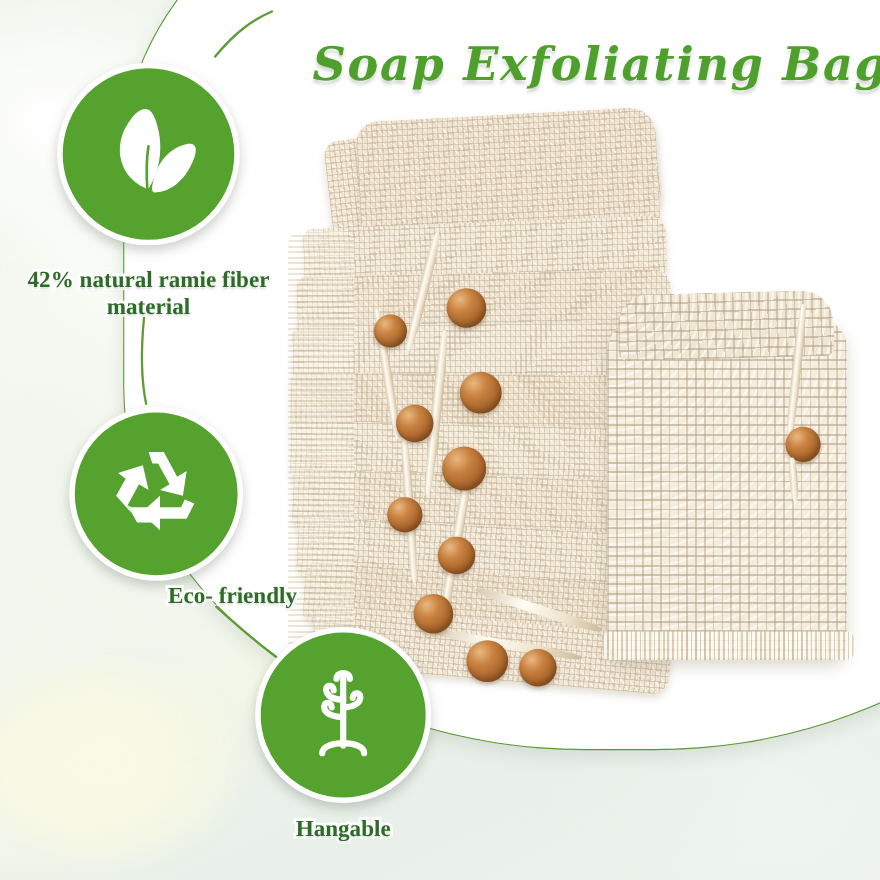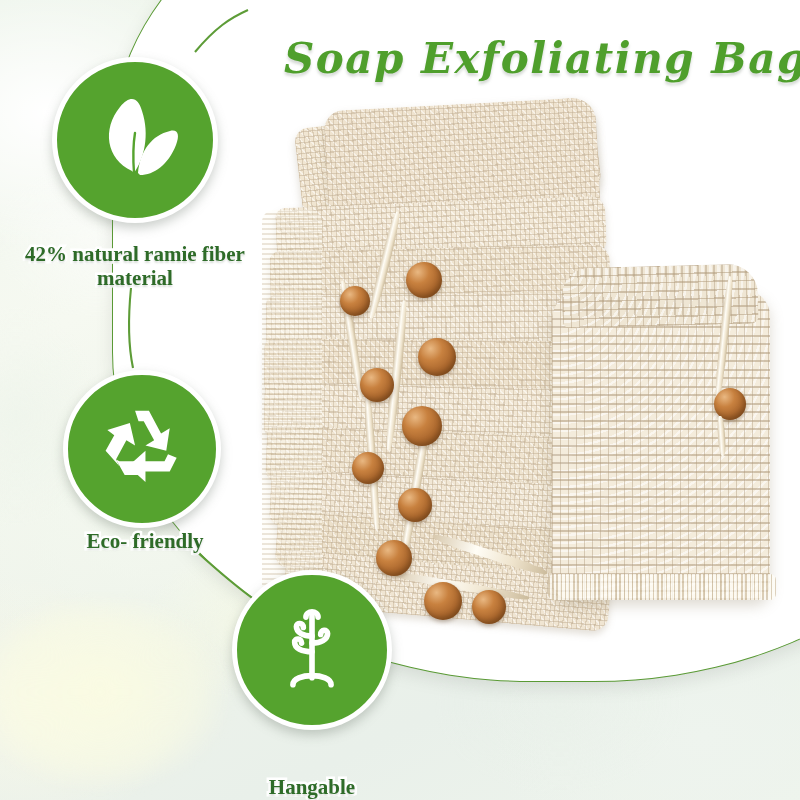--- a/index.html
+++ b/index.html
@@ -122,24 +122,24 @@
     color: #2e6b28;
     -webkit-text-stroke: 5px #ffffff;
     paint-order: stroke fill;
     text-shadow: 0 2px 2px rgba(150,160,150,.35);
   }
 
   #badge-natural .badge-circle { left: 52px;  top: 57px;  width: 166px; height: 166px; }
   #badge-natural .badge-label  { left: 10px;  top: 243px; width: 250px; }
 
   #badge-eco .badge-circle     { left: 63px;  top: 370px; width: 158px; height: 158px; }
-  #badge-eco .badge-label      { left: 20px;  top: 530px; width: 250px; }
+  #badge-eco .badge-label      { left: 20px;  top: 530px; width: 250px; text-align: right; }
 
   #badge-hang .badge-circle    { left: 232px; top: 570px; width: 160px; height: 160px; }
-  #badge-hang .badge-label     { left: 192px; top: 776px; width: 240px; }
+  #badge-hang .badge-label     { left: 192px; top: 742px; width: 240px; }
 
   
   .product {
     position: absolute;
     left: 240px;
     top: 90px;
     width: 545px;
     height: 580px;
   }
   .bag { position: absolute; }

